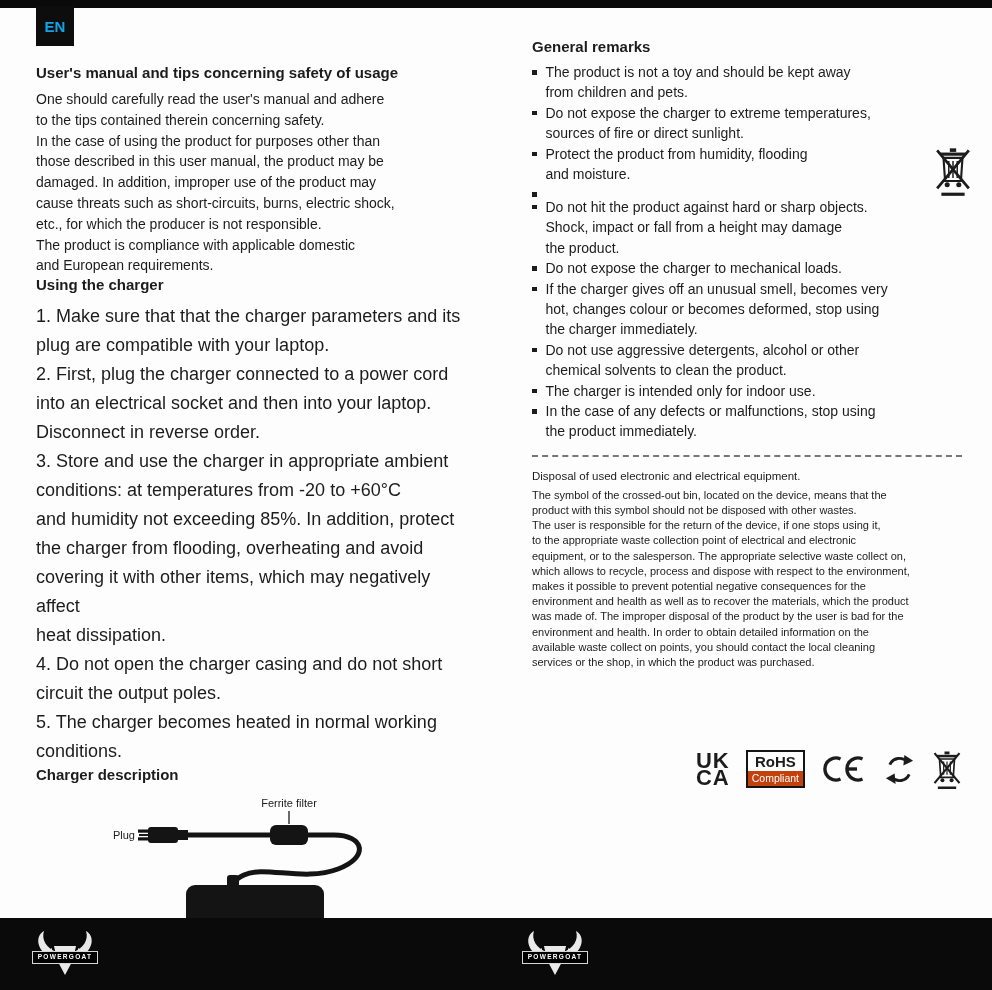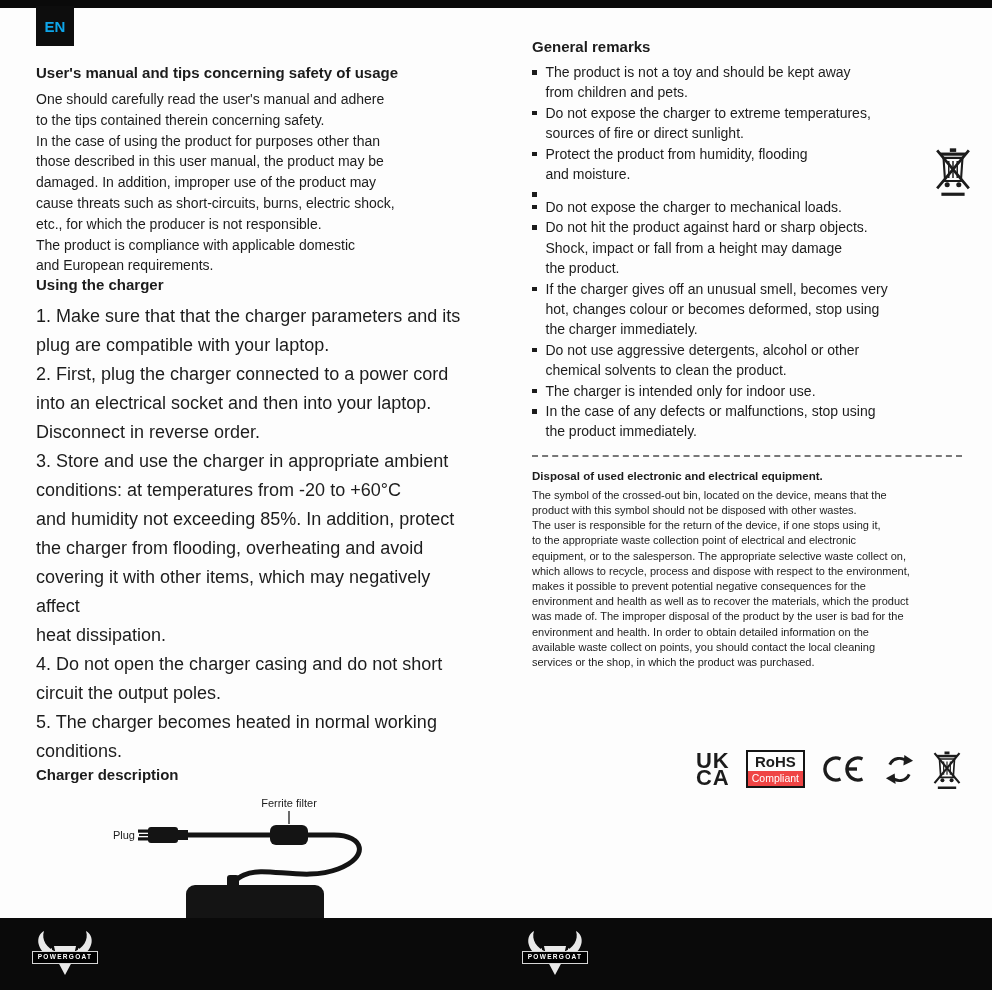--- a/index.html
+++ b/index.html
@@ -15,30 +15,30 @@
   .body-text{font-size:14px;line-height:20.8px;white-space:pre-line;margin:8px 0 0;}
   .steps{margin-top:9px;}
   .step{font-size:18px;line-height:29px;white-space:pre-line;}
   .diagram{position:relative;width:432px;height:175px;margin-top:12px;}
   svg text{font-family:"Liberation Sans",sans-serif;}
   .bullets{margin-top:7px;}
   .bullet{display:flex;gap:9px;}
   .sq{width:4.5px;height:4.5px;background:#1c1c1c;margin-top:8px;flex:none;}
   .bullet-text{font-size:14px;line-height:20.4px;white-space:pre-line;}
   .dashes{border:none;border-top:2px dashed #777;margin:13px 0;}
-  .small-h{font-size:11.5px;font-weight:bold;margin:0 0 6px;}
+  .small-h{font-size:11.5px;font-weight:normal;margin:0 0 6px;}
   .small-text{font-size:11px;line-height:15.2px;white-space:pre-line;margin:0;}
   .set-line{display:flex;align-items:center;gap:0;margin-top:14px;font-size:13.5px;}
   .set-label{font-weight:bold;}
   .set-sq{width:4px;height:4px;background:#1c1c1c;flex:none;}
   .marks{display:flex;align-items:center;justify-content:flex-end;gap:16px;margin-top:78px;}
   .ukca{font-weight:bold;font-size:22px;line-height:17px;letter-spacing:1px;margin-left:24px;}
   .rohs{border:2.5px solid #141414;text-align:center;}
   .rohs-name{font-weight:bold;font-size:15px;padding:0 7px;line-height:19px;}
-  .rohs-sub{background:#ef4444;color:#fff;font-size:10.5px;line-height:14px;padding:0 4px 1px;}
+  .rohs-sub{background:#c2410c;color:#fff;font-size:10.5px;line-height:14px;padding:0 4px 1px;}
   .weee-top{position:absolute;left:934px;top:144px;}
   .footer-bar{position:absolute;left:0;top:918px;width:992px;height:72px;background:#0a0a0a;}
   .goat{position:absolute;top:11px;width:62px;height:50px;}
   .goat-1{left:34px;} .goat-2{left:524px;}
   .goat-banner{position:absolute;left:-2px;right:-2px;top:22px;height:11px;background:#000;
                border:1px solid #d6d6d6;color:#fff;font-size:6.5px;letter-spacing:1.3px;
                text-align:center;line-height:9.5px;font-weight:bold;}
 </style>
 </head>
 <body>
@@ -136,27 +136,27 @@
       <div class="bullet">
           <span class="sq"></span>
           <span class="bullet-text">Protect the product from humidity, flooding
 and moisture.</span>
         </div>
       <div class="bullet">
           <span class="sq"></span>
         </div>
       <div class="bullet">
           <span class="sq"></span>
-          <span class="bullet-text">Do not expose the charger to mechanical loads.</span>
-        </div>
-      <div class="bullet">
-          <span class="sq"></span>
           <span class="bullet-text">Do not hit the product against hard or sharp objects.
 Shock, impact or fall from a height may damage
 the product.</span>
+        </div>
+      <div class="bullet">
+          <span class="sq"></span>
+          <span class="bullet-text">Do not expose the charger to mechanical loads.</span>
         </div>
       <div class="bullet">
           <span class="sq"></span>
           <span class="bullet-text">If the charger gives off an unusual smell, becomes very
 hot, changes colour or becomes deformed, stop using
 the charger immediately.</span>
         </div>
       <div class="bullet">
           <span class="sq"></span>
           <span class="bullet-text">Do not use aggressive detergents, alcohol or other

